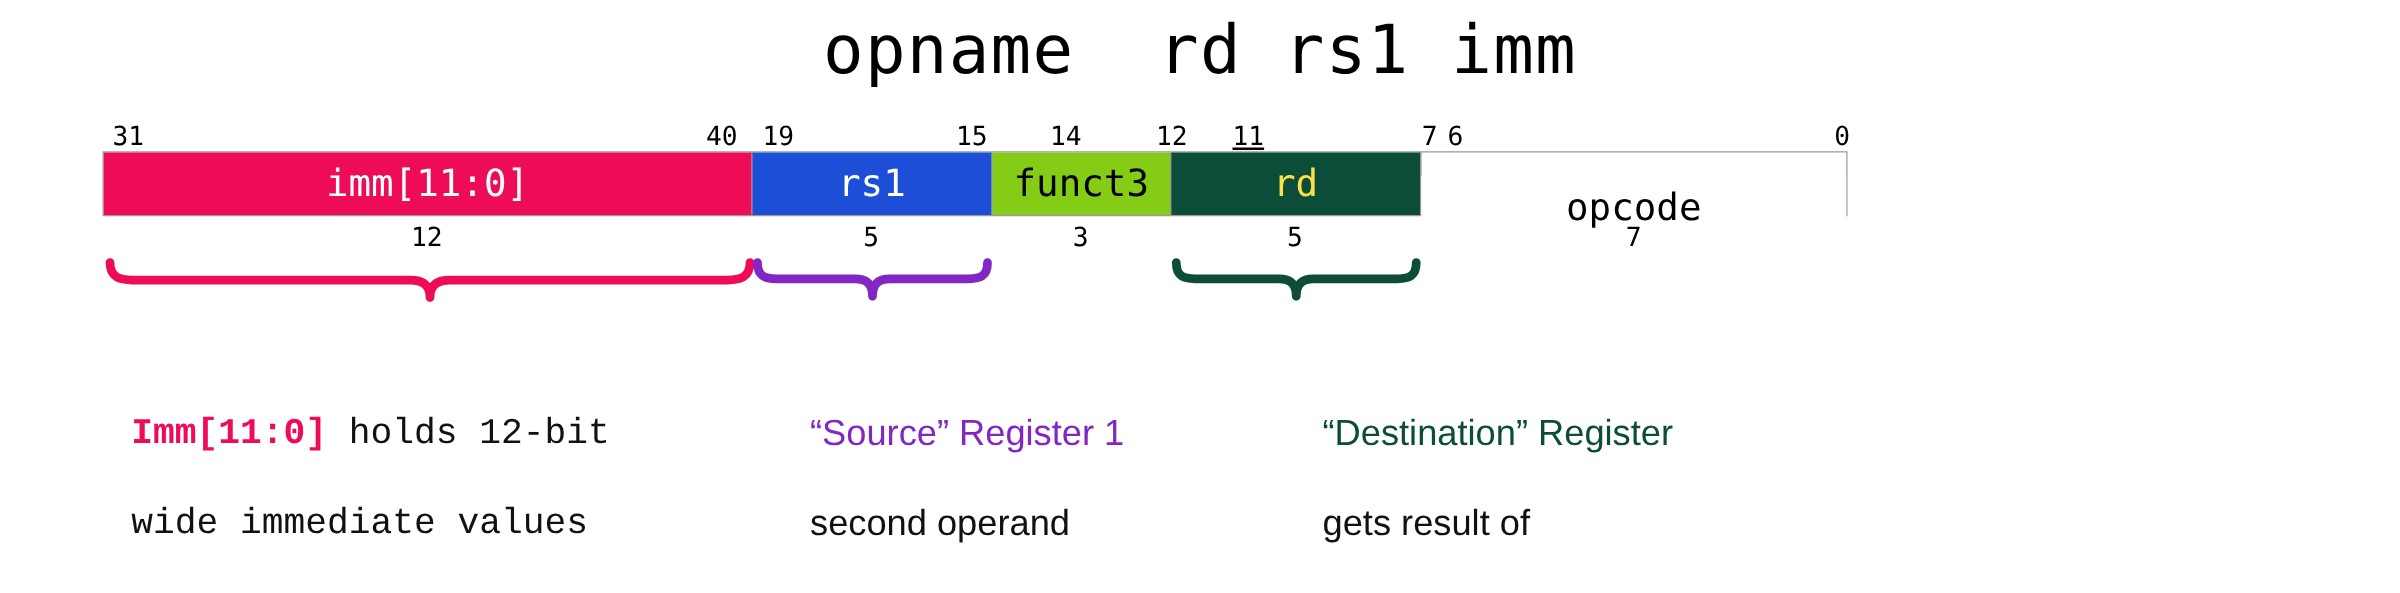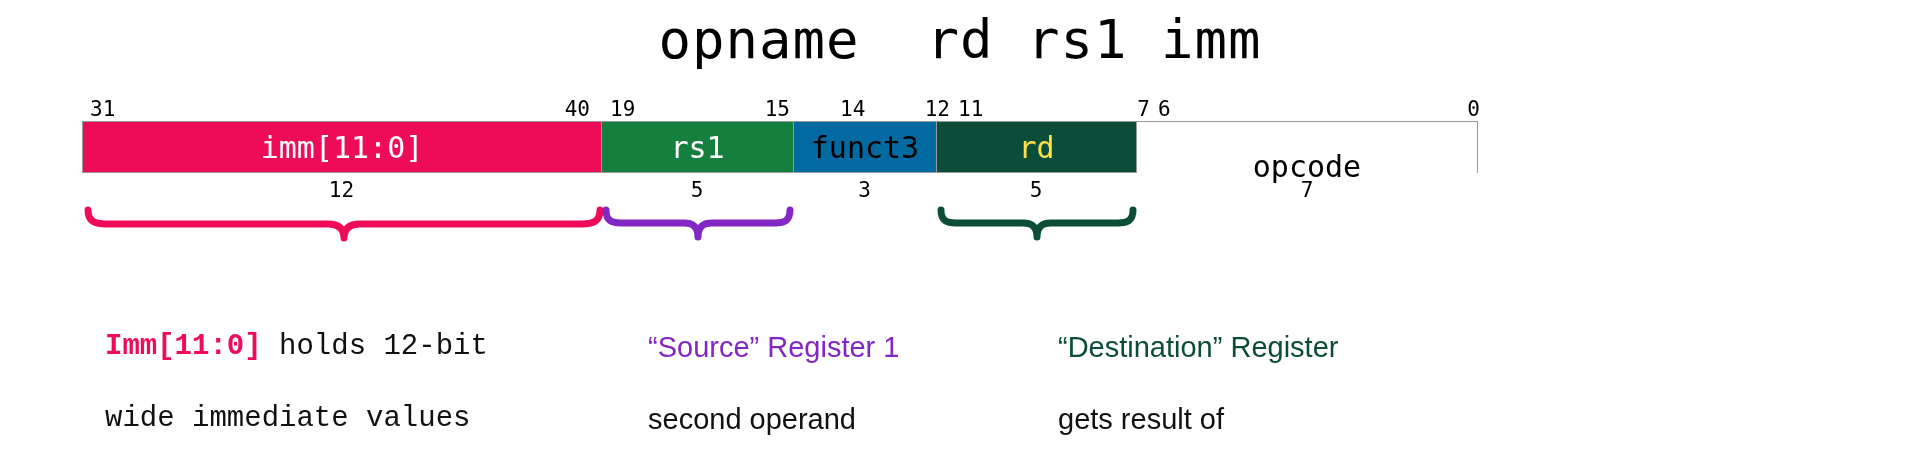--- a/index.html
+++ b/index.html
@@ -95,29 +95,29 @@
 <div id="stage">
 
   <div class="title">opname  rd rs1 imm</div>
 
   <div class="bitnum l" style="left:90px;">31</div>
   <div class="bitnum r" style="left:500px;width:90px;">40</div>
   <div class="bitnum l" style="left:610px;">19</div>
   <div class="bitnum r" style="left:700px;width:90px;">15</div>
   <div class="bitnum l" style="left:804px;margin-left:36px;">14</div>
   <div class="bitnum r" style="left:860px;width:90px;">12</div>
-  <div class="bitnum l" style="left:958px;">11</div>
+  <div class="bitnum l" style="left:986px;text-decoration:underline;">11</div>
   <div class="bitnum r" style="left:1060px;width:90px;">7</div>
   <div class="bitnum l" style="left:1158px;">6</div>
   <div class="bitnum r" style="left:1390px;width:90px;">0</div>
 
   <div class="bar">
     <div class="cell" style="width:519px;background:#EE0B58;color:#ffffff;">imm[11:0]</div>
-    <div class="cell" style="width:192px;background:#15803d;color:#ffffff;">rs1</div>
-    <div class="cell" style="width:143px;background:#0369a1;color:#000000;">funct3</div>
+    <div class="cell" style="width:192px;background:#1d4ed8;color:#ffffff;">rs1</div>
+    <div class="cell" style="width:143px;background:#84cc16;color:#000000;">funct3</div>
     <div class="cell" style="width:200px;background:#0C4D3A;color:#fde047;">rd</div>
     <div class="cell" style="width:340px;background:#ffffff;color:#000000;margin-top:19px;">opcode</div>
   </div>
 
   <div class="widthlab" style="left:82px;width:519px;">12</div>
   <div class="widthlab" style="left:601px;width:192px;">5</div>
   <div class="widthlab" style="left:793px;width:143px;">3</div>
   <div class="widthlab" style="left:936px;width:200px;">5</div>
   <div class="widthlab" style="left:1136px;width:342px;">7</div>
 

